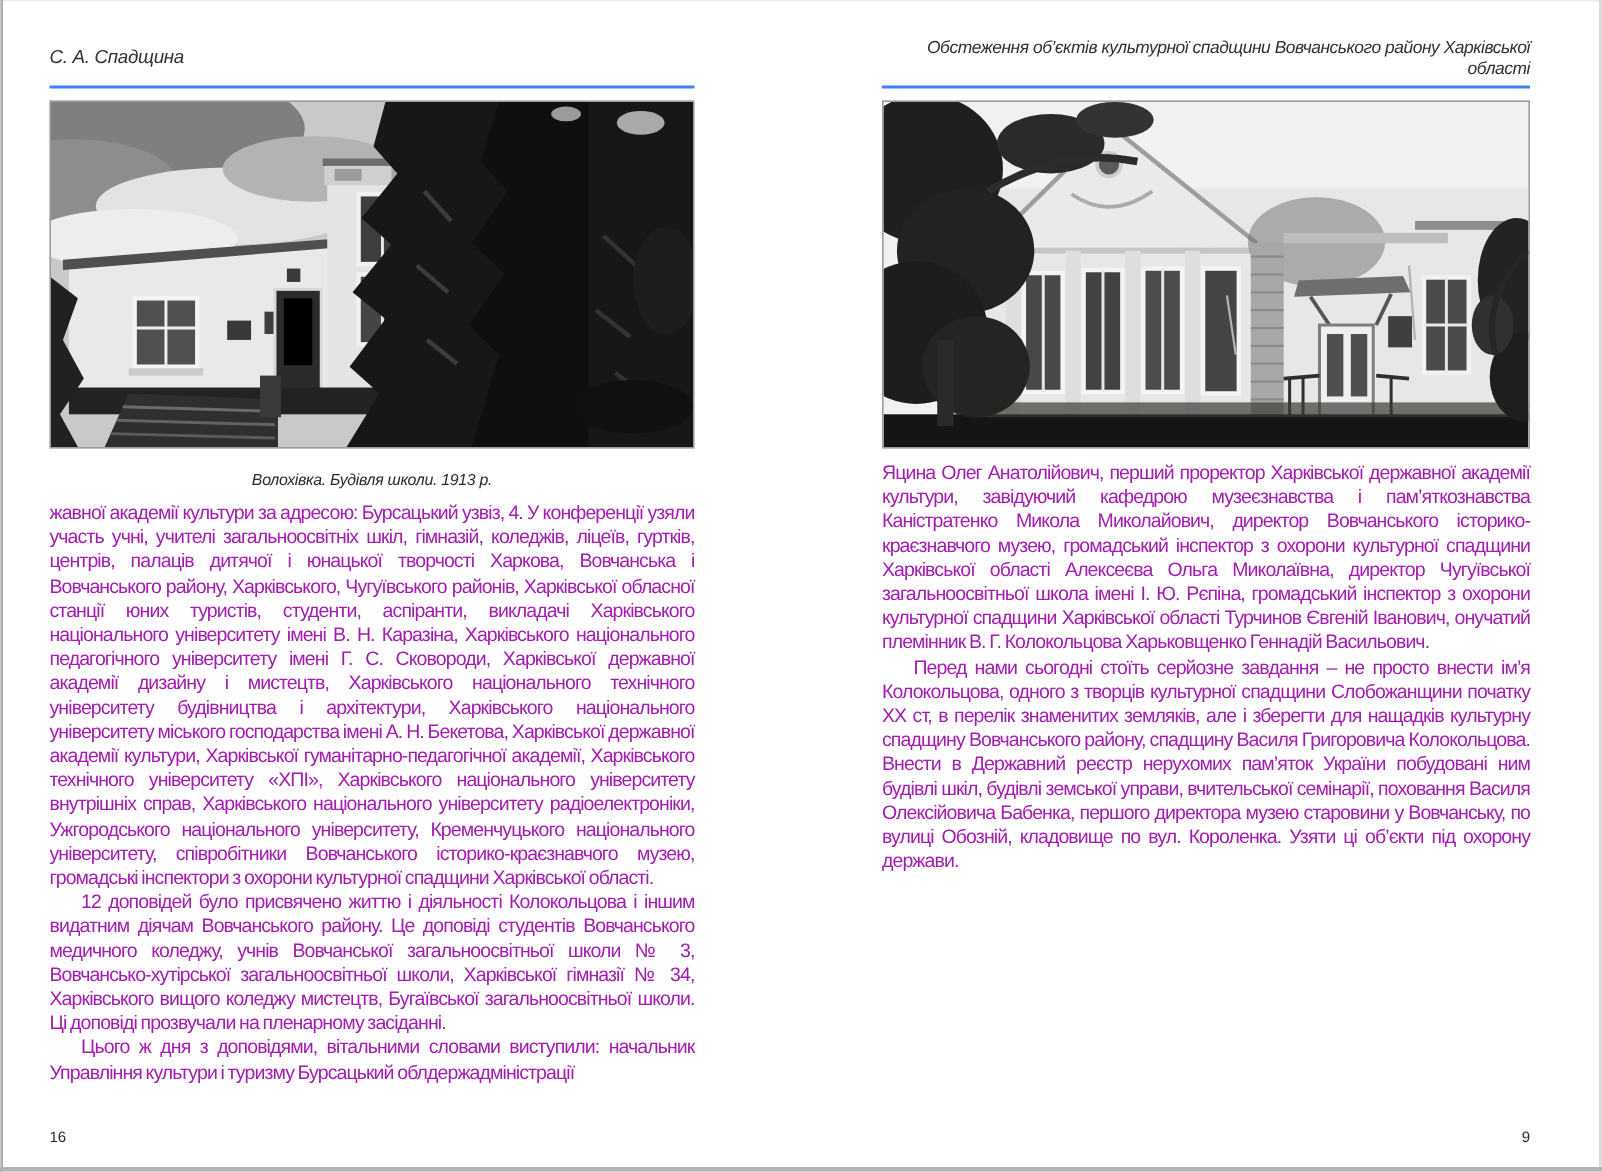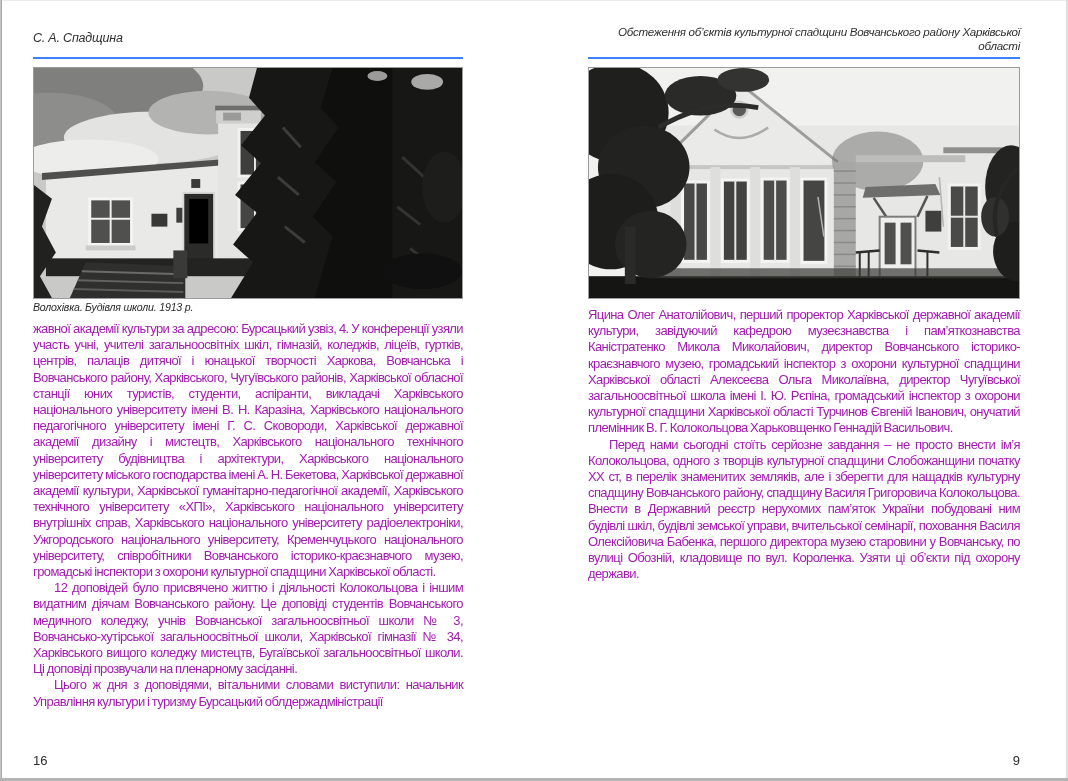--- a/index.html
+++ b/index.html
@@ -20,27 +20,27 @@
   .page-right{left:588px;width:432px;}
 
   .col-header{height:57px;border-bottom:2px solid #3b82f6;position:relative;}
   .running-head{font-style:italic;color:#2f2f2f;}
   .running-head.left-head{position:absolute;left:0;bottom:12px;font-size:12.5px;letter-spacing:-0.2px;}
   .running-head.right-head{position:absolute;right:0;bottom:3px;text-align:right;font-size:11.6px;line-height:14.6px;letter-spacing:-0.3px;}
 
   .photo-figure{margin:8px 0 0 0;padding:0;}
   .photo{width:100%;height:232px;border:1px solid #9c9c9c;background:#cfcfcd;box-sizing:border-box;overflow:hidden;}
   .photo svg{display:block;width:100%;height:100%;}
-  .photo-caption{font-style:italic;font-size:10.6px;color:#2a2a2a;margin-top:2px;letter-spacing:-0.2px;}
+  .photo-caption{font-style:italic;font-size:10.6px;color:#2a2a2a;margin-top:15px;letter-spacing:-0.2px;text-align:center;}
 
   .body-text{margin-top:8px;text-align:justify;font-size:13px;line-height:16.2px;letter-spacing:-0.6px;word-spacing:-0.6px;color:#a21caf;}
   .body-text p{margin:0;}
   .body-text p.indented{text-indent:21px;}
 
-  .page-number{position:absolute;top:753px;font-size:13px;color:#2a2a2a;}
+  .page-number{position:absolute;top:753px;font-size:10px;color:#2a2a2a;}
   .pn-left{left:0;}
   .pn-right{right:0;}
 </style>
 </head>
 <body>
 
 <div class="edge-top"></div>
 <div class="edge-left"></div>
 <div class="edge-right"></div>
 <div class="edge-bottom"></div>

